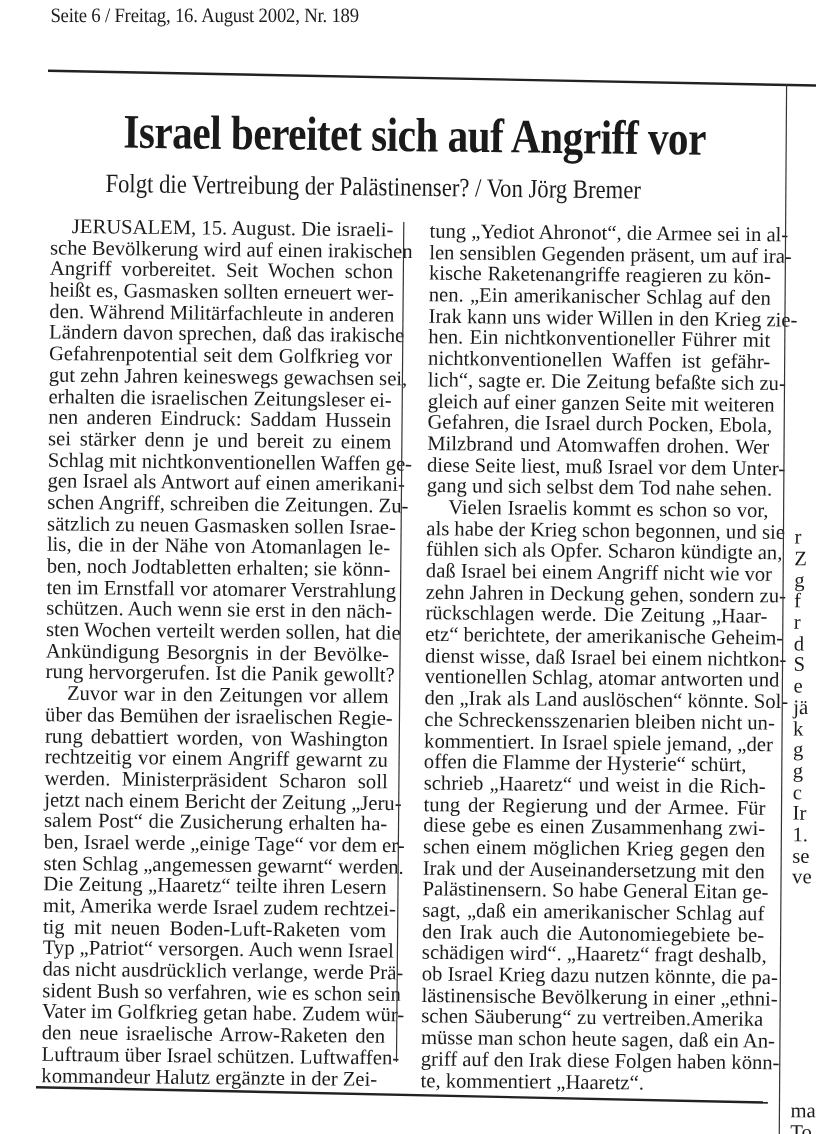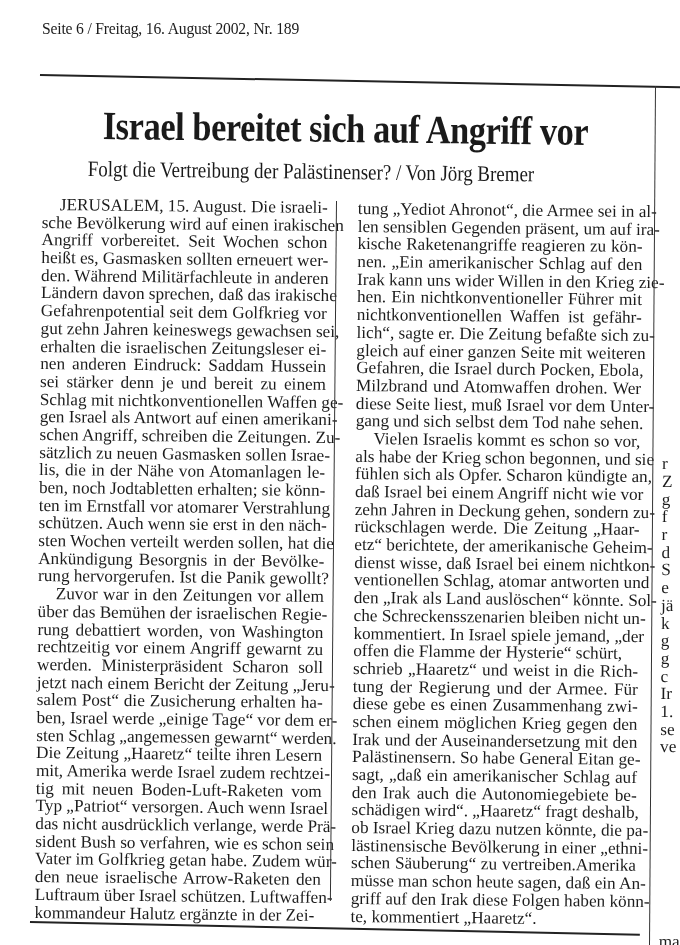--- a/index.html
+++ b/index.html
@@ -3,21 +3,21 @@
   <meta charset="utf-8">
   <style>
     html, body { margin: 0; padding: 0; }
     body {
       width: 680px; height: 945px; overflow: hidden;
       background: #ffffff;
       font-family: "Liberation Serif", "DejaVu Serif", serif;
       color: #1a1a1a;
       position: relative;
     }
-    .page { position: absolute; left: 0; top: 16px; width: 680px; height: 832px; }
+    .page { position: absolute; left: 0; top: 0; width: 680px; height: 832px; }
     .header-line {
       position: absolute; left: 42px; top: 3px;
       font-size: 17px; letter-spacing: -0.2px; color: #1c1c1c;
       transform: scaleX(0.92); transform-origin: left top;
     }
     .top-rule {
       position: absolute; left: 40px; top: 58px; width: 660px; height: 0;
       border-top: 2px solid #222;
       transform: rotate(1.1deg); transform-origin: left top;
     }

